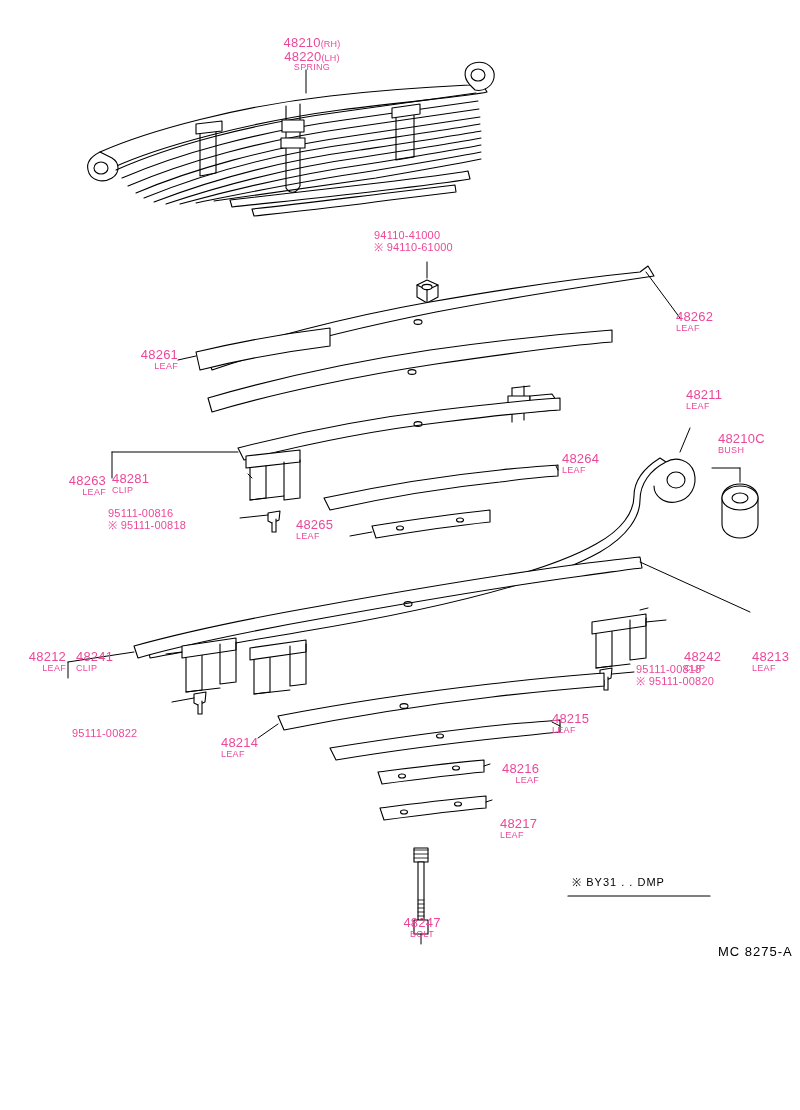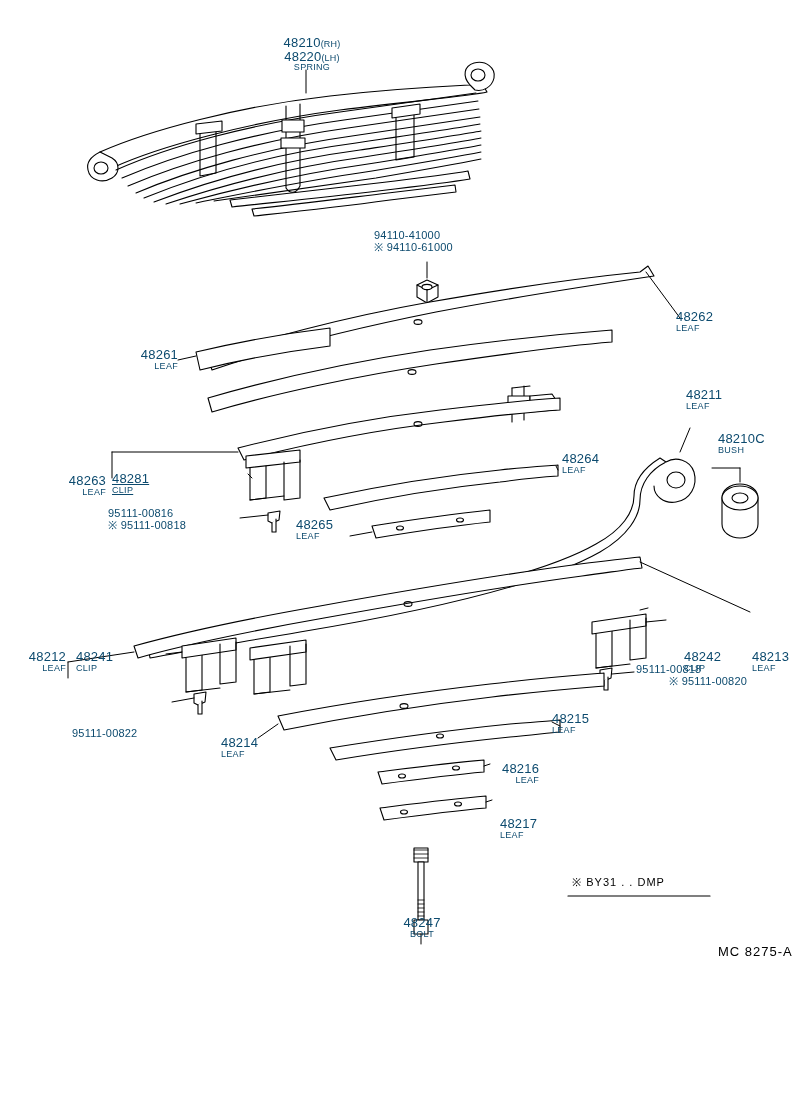--- a/index.html
+++ b/index.html
@@ -18,21 +18,21 @@
   #diagram {
     position: absolute;
     left: 0;
     top: 0;
     width: 800px;
     height: 1110px;
   }
   .lbl {
     position: absolute;
     font-family: "Liberation Sans", sans-serif;
-    color: #0c4a6e;
+    color: #ec4899;
     white-space: nowrap;
     line-height: 1.05;
   }
   .lbl .num {
     display: block;
     font-size: 13px;
     letter-spacing: 0.2px;
   }
   .lbl .sub {
     display: block;
@@ -288,21 +288,21 @@
 <div class="lbl" style="left:718px; top:432px;">
   <span class="num">48210C</span>
   <span class="sub">BUSH</span>
 </div>
 
 <div class="lbl ra" style="left:34px; top:474px; width:72px;">
   <span class="num">48263</span>
   <span class="sub">LEAF</span>
 </div>
 
-<div class="lbl" style="left:112px; top:472px;text-decoration:underline;">
+<div class="lbl" style="left:112px; top:472px;">
   <span class="num">48281</span>
   <span class="sub">CLIP</span>
 </div>
 
 <div class="lbl" style="left:108px; top:508px;">
   <span class="num" style="font-size:11px;">95111-00816</span>
   <span class="num" style="font-size:11px;">※ 95111-00818</span>
 </div>
 
 <div class="lbl" style="left:562px; top:452px;">
@@ -334,21 +334,21 @@
   <span class="sub">CLIP</span>
 </div>
 
 <div class="lbl" style="left:752px; top:650px;">
   <span class="num">48213</span>
   <span class="sub">LEAF</span>
 </div>
 
 <div class="lbl" style="left:636px; top:664px;">
   <span class="num" style="font-size:11px;">95111-00818</span>
-  <span class="num" style="font-size:11px;margin-left:33px;">※ 95111-00820</span>
+  <span class="num" style="font-size:11px;">※ 95111-00820</span>
 </div>
 
 <div class="lbl" style="left:212px; top:736px;margin-left:9px;">
   <span class="num">48214</span>
   <span class="sub">LEAF</span>
 </div>
 
 <div class="lbl" style="left:552px; top:712px;">
   <span class="num">48215</span>
   <span class="sub">LEAF</span>

